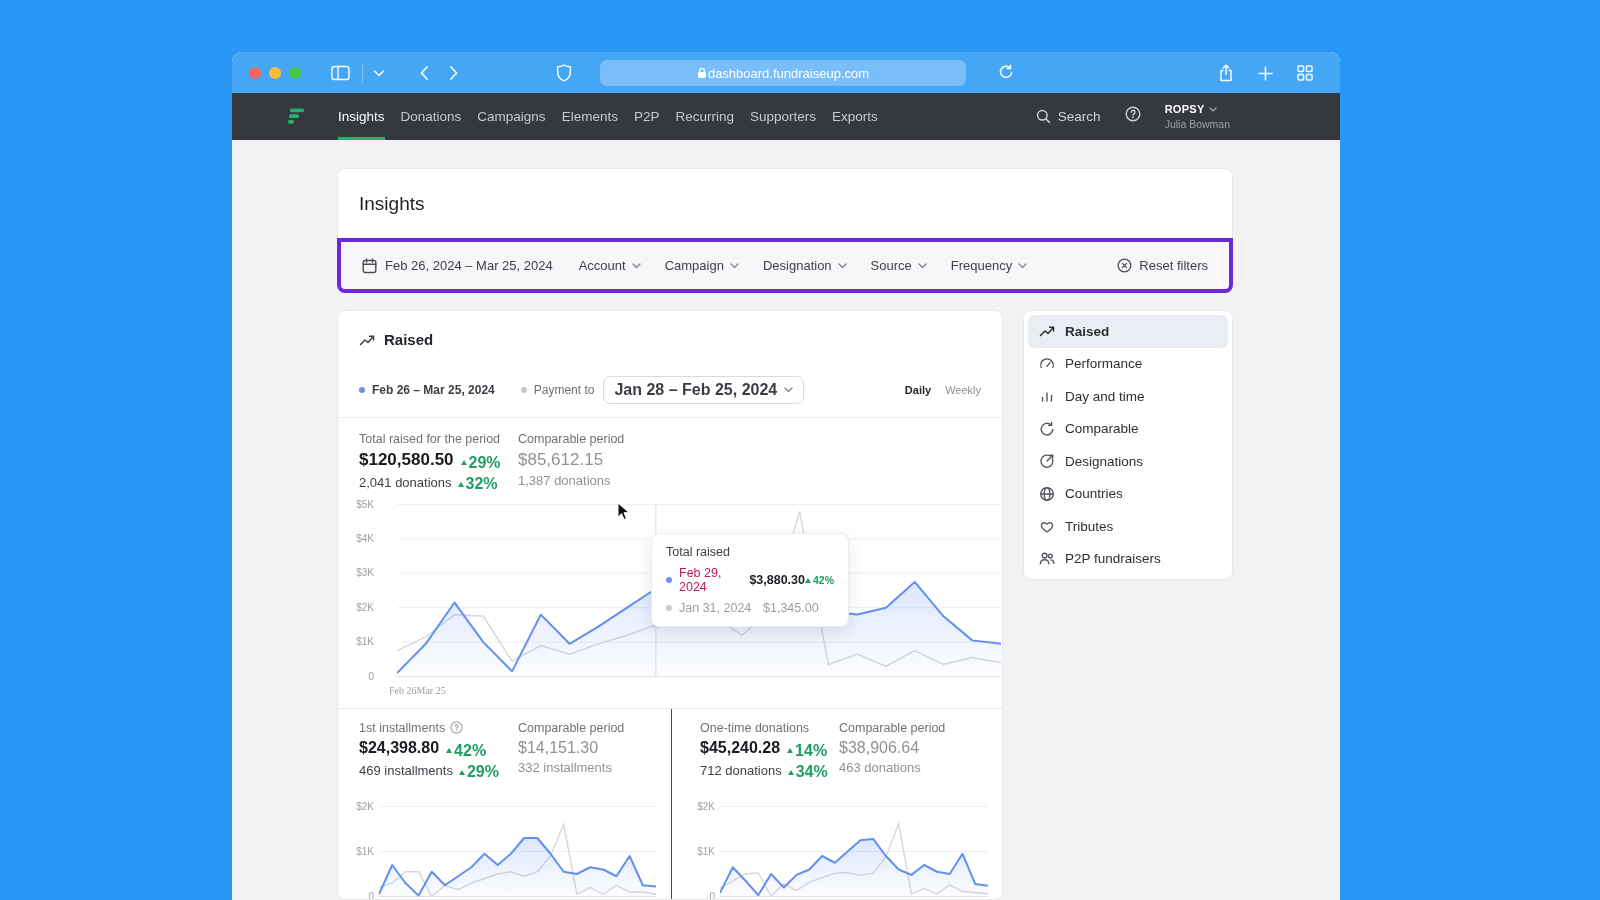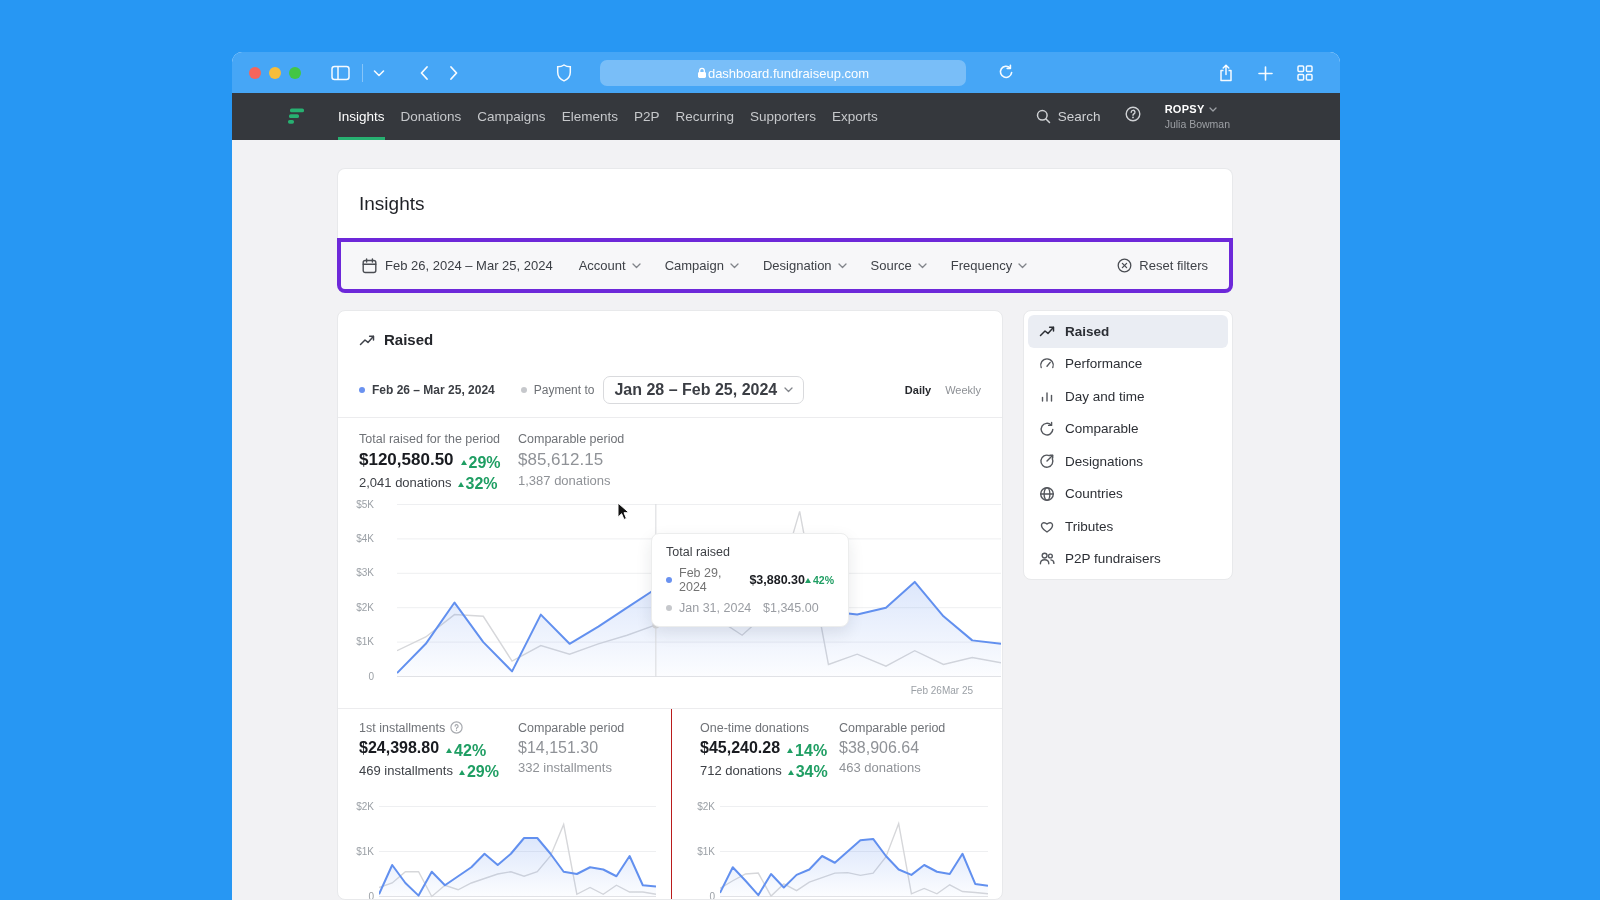--- a/index.html
+++ b/index.html
@@ -78,29 +78,29 @@
   .stat-sub { margin-top:3px; font-size:13px; color:#3e4147; display:flex; align-items:baseline; gap:6px; }
   .chg { font-size:16px; font-weight:700; color:#1f9e63; display:inline-flex; align-items:center; gap:2px; }
   .tri { width:0; height:0; border-left:3.5px solid transparent; border-right:3.5px solid transparent;
          border-bottom:5px solid #1f9e63; display:inline-block; }
 
   .chart { display:flex; }
   .ylabcol { position:relative; width:20px; flex:none; }
   .ylab { position:absolute; right:5px; font-size:10px; color:#9ba0a6; white-space:nowrap; }
   .plot { position:relative; }
   .main-chart { margin-top:11px; padding-left:21px;gap:18px; }
-  .xlabels { margin-left:41px; width:604px; display:flex; justify-content:flex-end; font-size:10px; color:#9ba0a6; margin-top:3px; padding:0 10px 0 10px; }
+  .xlabels { margin-left:41px; width:604px; display:flex; justify-content:flex-start; font-size:10px; color:#9ba0a6; margin-top:3px; padding:0 10px 0 10px;font-family:Liberation Serif, serif; }
 
   
   .tooltip { position:absolute; left:254px; top:29px; width:198px; background:#fff; border:1px solid #eceded;
              border-radius:8px; box-shadow:0 6px 16px rgba(30,35,45,.10); padding:11px 14px 11px; z-index:5; }
   .tt-title { font-size:12.5px; color:#3e4146; }
   .tt-row { display:flex; align-items:center; margin-top:7px; font-size:12.5px; }
   .tt-row .dot { margin-right:7px; flex:none; }
-  .tt-date { width:84px; color:#737373; }
+  .tt-date { width:84px; color:#be185d; }
   .tt-val { width:64px; font-weight:700; color:#1a1c21; }
   .tt-row.muted .tt-date, .tt-row.muted .tt-val { color:#9a9da3; font-weight:400; }
   .tt-chg { font-size:10.5px; }
 
   .rc-div2 { border-top:1px solid #ececee; margin-top:12px; }
   .halves { display:flex; }
   .half { padding:10px 0 0 21px; width:333px; }
   .half.right { border-left:1px solid #b91c1c; padding-left:28px; flex:1; }
   .half-stats { display:flex; }
   .half .stat-value { font-size:16px; }

